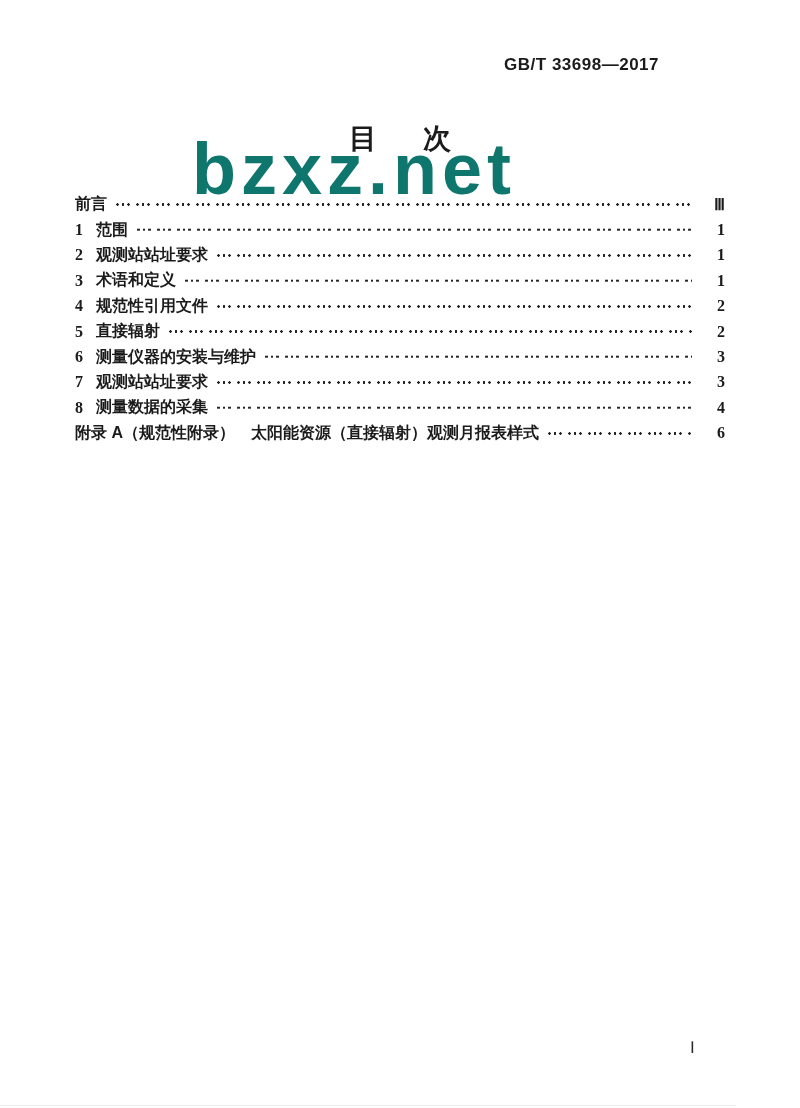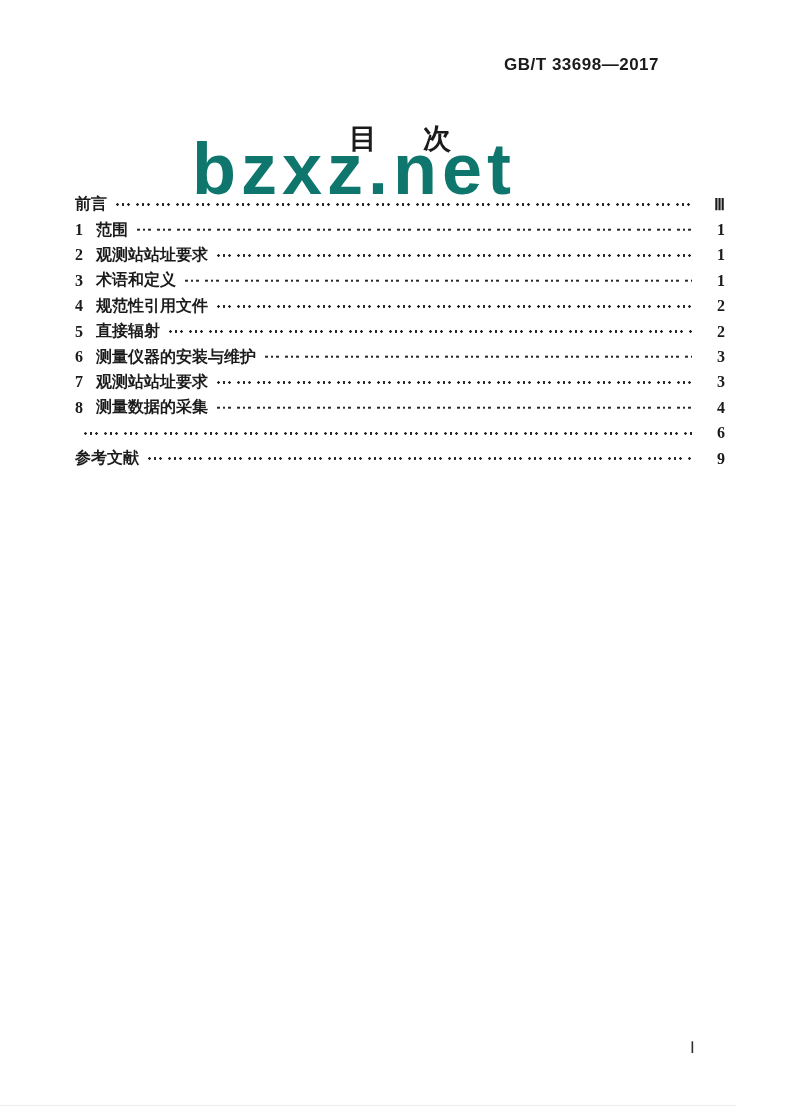--- a/index.html
+++ b/index.html
@@ -188,27 +188,23 @@
         <span class="toc-leader"></span>
         <span class="toc-page">3</span>
       </div>
       <div class="toc-row">
         <span class="toc-num">8</span>
         <span class="toc-label">测量数据的采集</span>
         <span class="toc-leader"></span>
         <span class="toc-page">4</span>
       </div>
       <div class="toc-row">
+        <span class="toc-label">附录 A（规范性附录）　太阳能资源（直接辐射）观测月报表样式</span>
         <span class="toc-leader"></span>
         <span class="toc-page">6</span>
-      </div>
-      <div class="toc-row">
-        <span class="toc-label">参考文献</span>
-        <span class="toc-leader"></span>
-        <span class="toc-page">9</span>
       </div>
     </div>
 
   <div class="footer-num">Ⅰ</div>
 
   <div class="edge-right"></div>
   <div class="edge-bottom"></div>
 
 </div>
 

